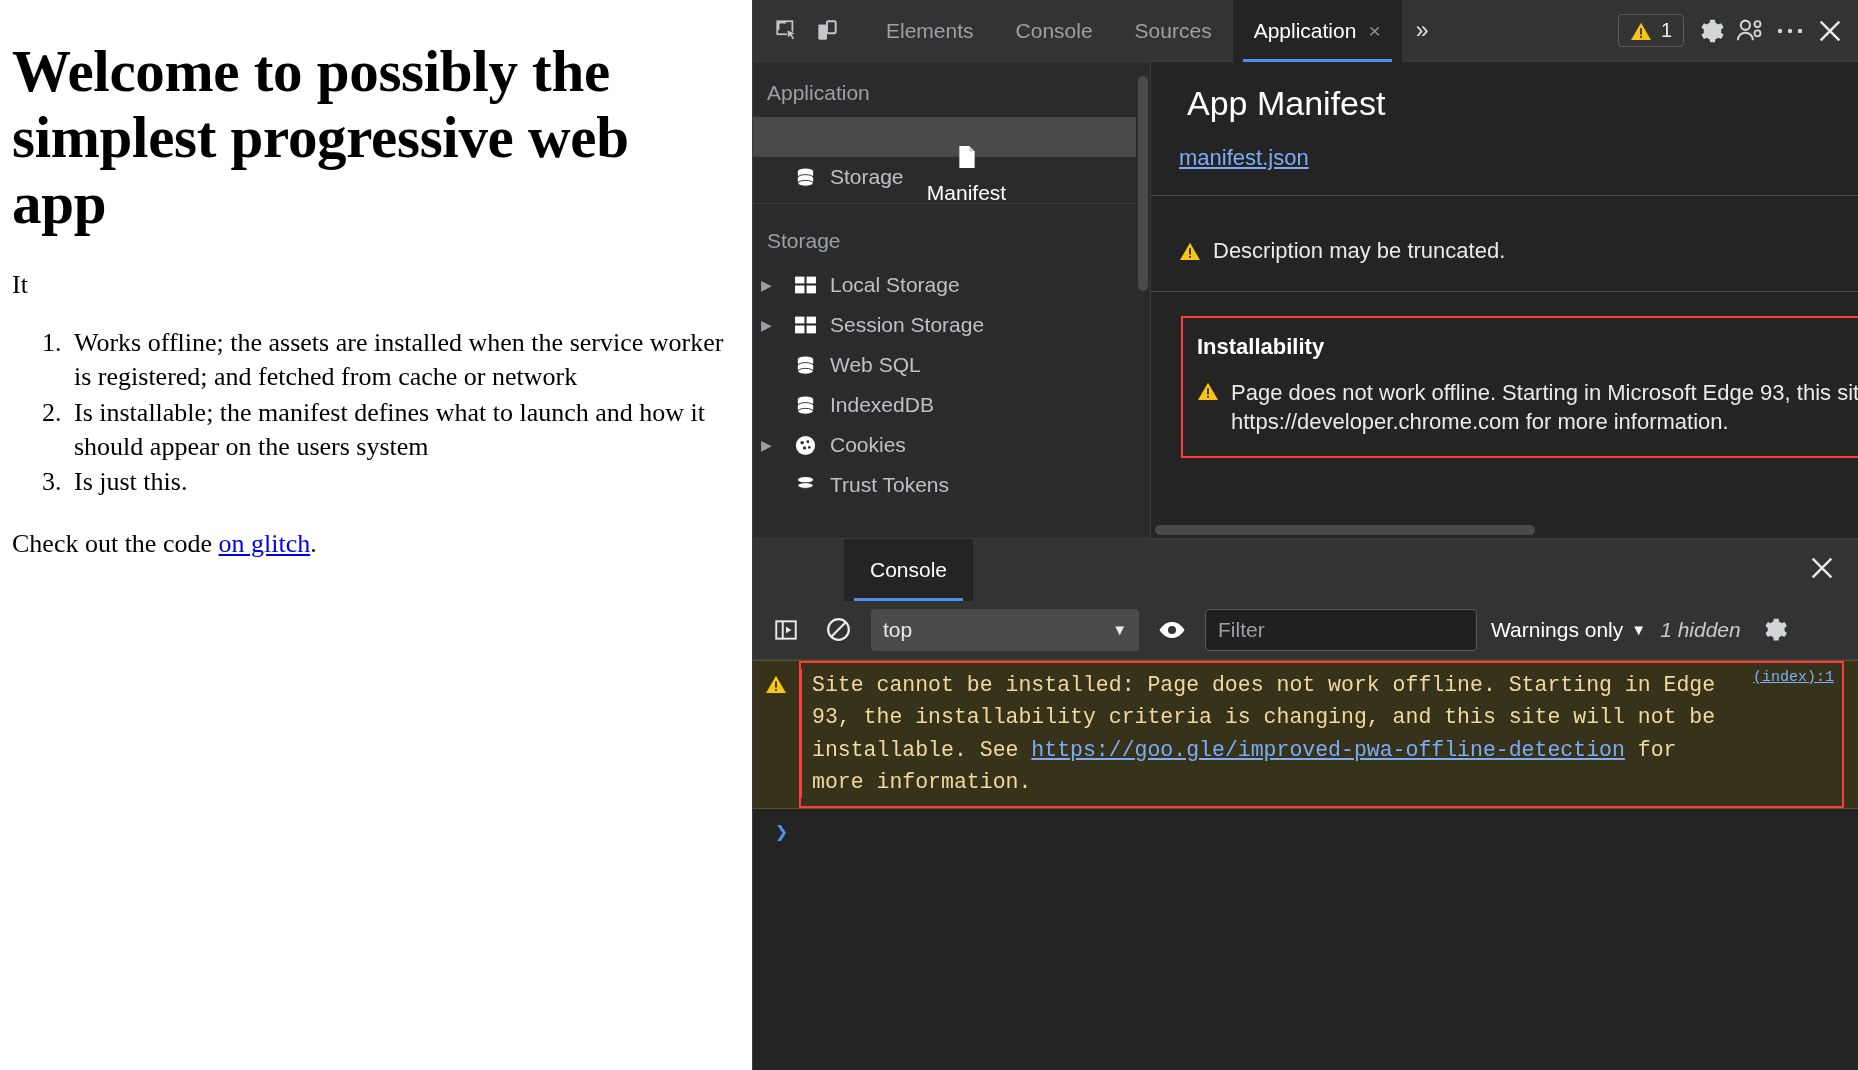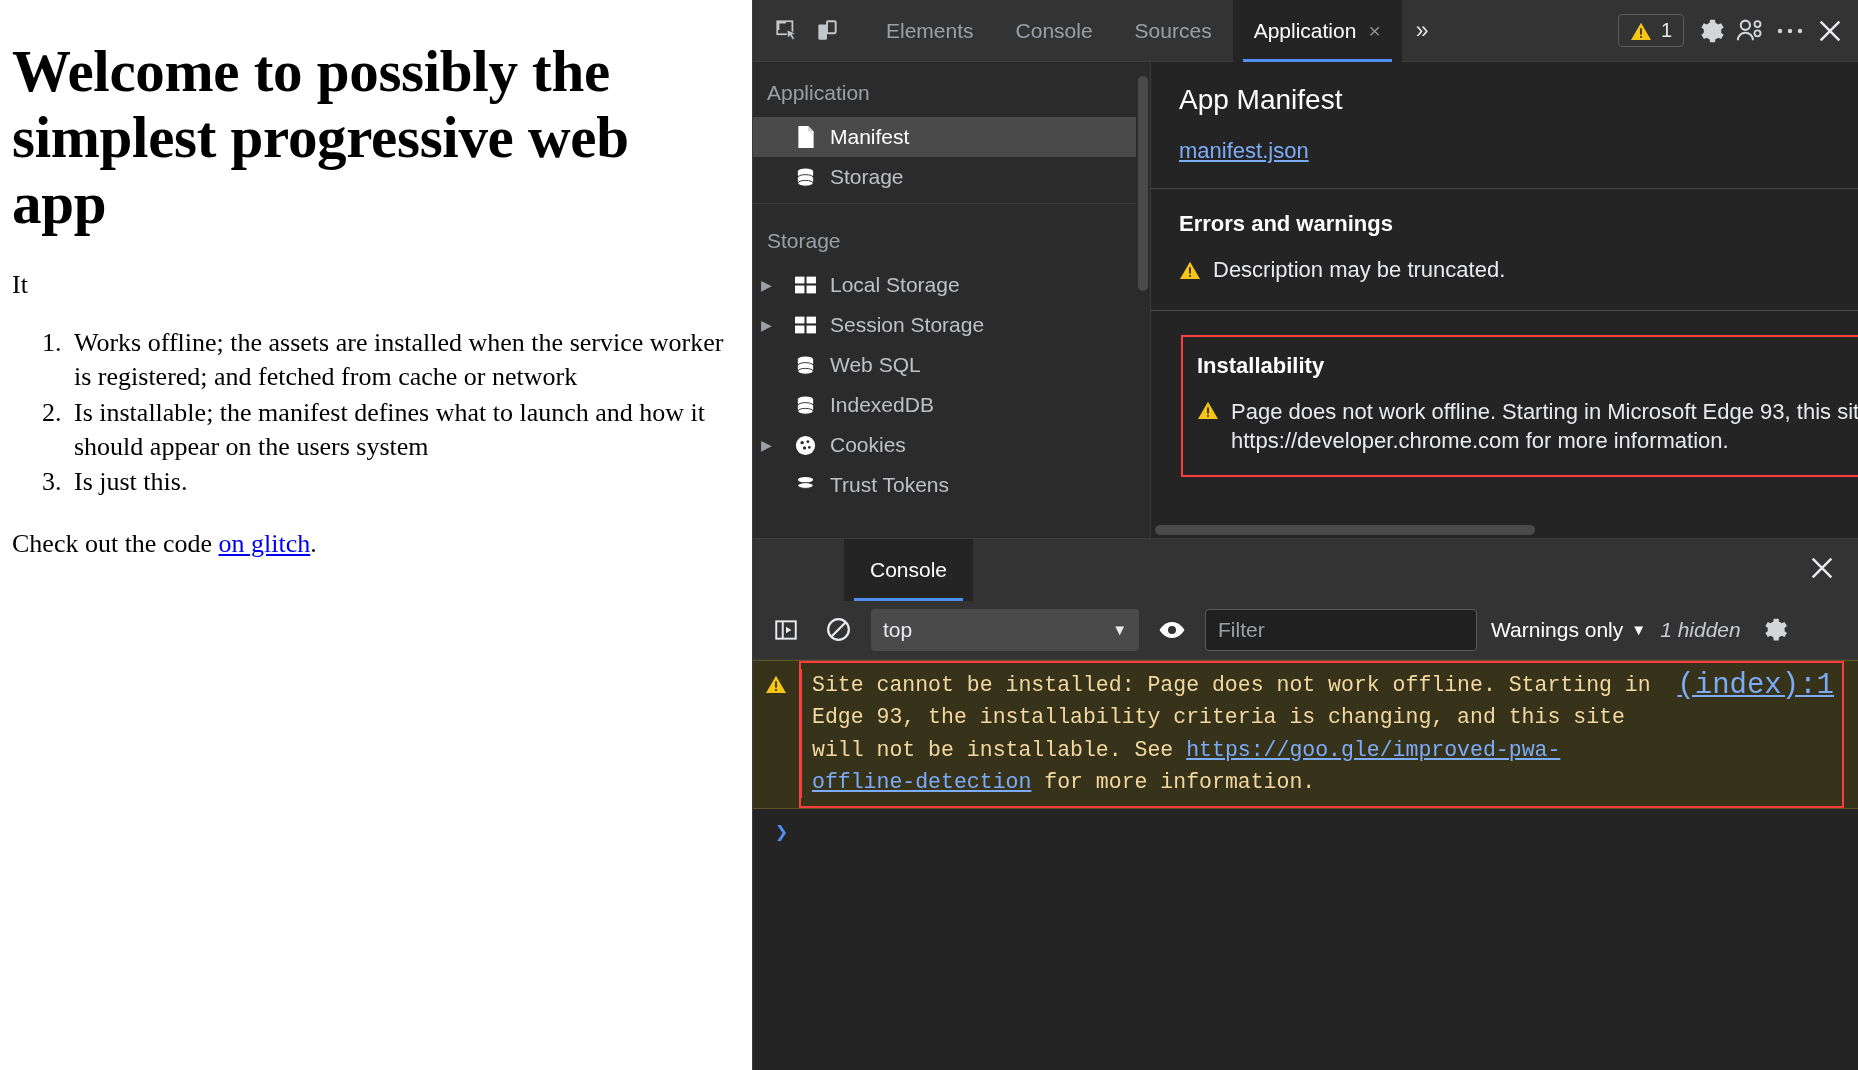--- a/index.html
+++ b/index.html
@@ -101,38 +101,38 @@
   }
   .side-group { background: #2b2b2b; }
   .divider-h { height: 1px; background: #3c3c3c; margin: 6px 0; }
   .tree-item {
     display: flex; align-items: center;
     height: 40px;
     padding-left: 30px;
     font-size: 21px; color: #bdc1c6;
     cursor: pointer; gap: 12px;
   }
-  .tree-item.selected { background: #4a4a4a; color: #ffffff; }
+  .tree-item.selected { background: #4a4a4a; color: #ffffff; flex-direction: column; }
   .tree-item .arrow {
     width: 16px; font-size: 14px; color: #9aa0a6; margin-left: -22px; margin-right: 4px;
   }
   .tree-item .arrow.empty { visibility: hidden; }
   .ic { width: 25px; height: 25px; display:inline-flex; align-items:center; justify-content:center; }
 
   .sb-track {
     position: absolute; right: 0; top: 14px;
     width: 14px; height: 215px; background: #2b2b2b;
   }
   .sb-thumb { width: 10px; margin: 0 2px; height: 100%; background: #4a4a4a; border-radius: 5px; }
 
   .dt-content {
     flex: 1; background: #242424; position: relative; overflow: hidden;
   }
   .mf-section { padding: 22px 28px 24px 28px; }
-  .mf-title { font-size: 28px; color: #ffffff; font-weight: normal; }
+  .mf-title { font-size: 34px; color: #ffffff; font-weight: normal; margin-left: 8px; }
   .mf-link { display: inline-block; margin-top: 22px; font-size: 22px; color: #7cacf8; text-decoration: underline; cursor: pointer; }
   .sec-divider { height: 1px; background: #4a4a4a; }
   .mf-h { font-size: 22px; font-weight: bold; color: #ffffff; }
   .mf-row { display: flex; align-items: flex-start; gap: 12px; margin-top: 20px; font-size: 22px; color: #e8eaed; }
   .warn-tri { flex: 0 0 auto; margin-top: 3px; }
   .install-box {
     border: 2px solid #ff3b3b; margin: 18px 0 0 4px; padding: 16px 0 20px 14px;
     width: 1000px;
   }
   .install-text { font-size: 22px; line-height: 1.32; color: #e8eaed; }
@@ -188,21 +188,21 @@
   }
   .console-msg .gutter { width: 46px; display: flex; justify-content: center; padding-top: 5px; }
   .msg-redline { width: 3px; background: #ff3b3b; align-self: stretch; }
   .msg-outline { position: absolute; inset: 0 14px 0 46px; border: 2px solid #ff3b3b; pointer-events: none; }
   .msg-text {
     flex: 1; font-family: "Liberation Mono", monospace;
     font-size: 21.5px; line-height: 1.50; color: #f3d8a0;
     padding: 0 16px 0 10px; white-space: pre-wrap;
   }
   .msg-text a { color: #7cacf8; text-decoration: underline; }
-  .msg-src { font-family: "Liberation Mono", monospace; font-size: 29px; color: #7cacf8; text-decoration: underline; padding-right: 24px; padding-top: 0; white-space: nowrap; }
+  .msg-src { font-family: "Liberation Mono", monospace; font-size: 15px; color: #7cacf8; text-decoration: underline; padding-right: 24px; padding-top: 0; white-space: nowrap; }
   .prompt-row { display: flex; align-items: center; height: 46px; padding-left: 22px; }
   .prompt-caret { color: #4f8fef; font-size: 22px; font-family: "Liberation Mono", monospace; }
 </style>
 </head>
 <body>
 
 <div id="root">
 
   <div class="page">
     <h1>Welcome to possibly the simplest progressive web app</h1>
@@ -401,21 +401,20 @@
           </div>
       </div>
 
       <div class="dt-content">
         <div class="mf-section">
           <div class="mf-title">App Manifest</div>
           <a class="mf-link" href="#">manifest.json</a>
         </div>
         <div class="sec-divider"></div>
         <div class="mf-section">
-          <div class="mf-h">Errors and warnings</div>
           <div class="mf-row">
             <span class="warn-tri"><svg width="22" height="20" viewBox="0 0 24 22">
                   <path d="M12 2L23 21H1z" fill="#f5c518"></path>
                   <rect x="11" y="8" width="2" height="7" fill="#3a3000"></rect>
                   <rect x="11" y="16.5" width="2" height="2" fill="#3a3000"></rect>
                 </svg></span>
             <span>Description may be truncated.</span>
           </div>
         </div>
         <div class="sec-divider"></div>

